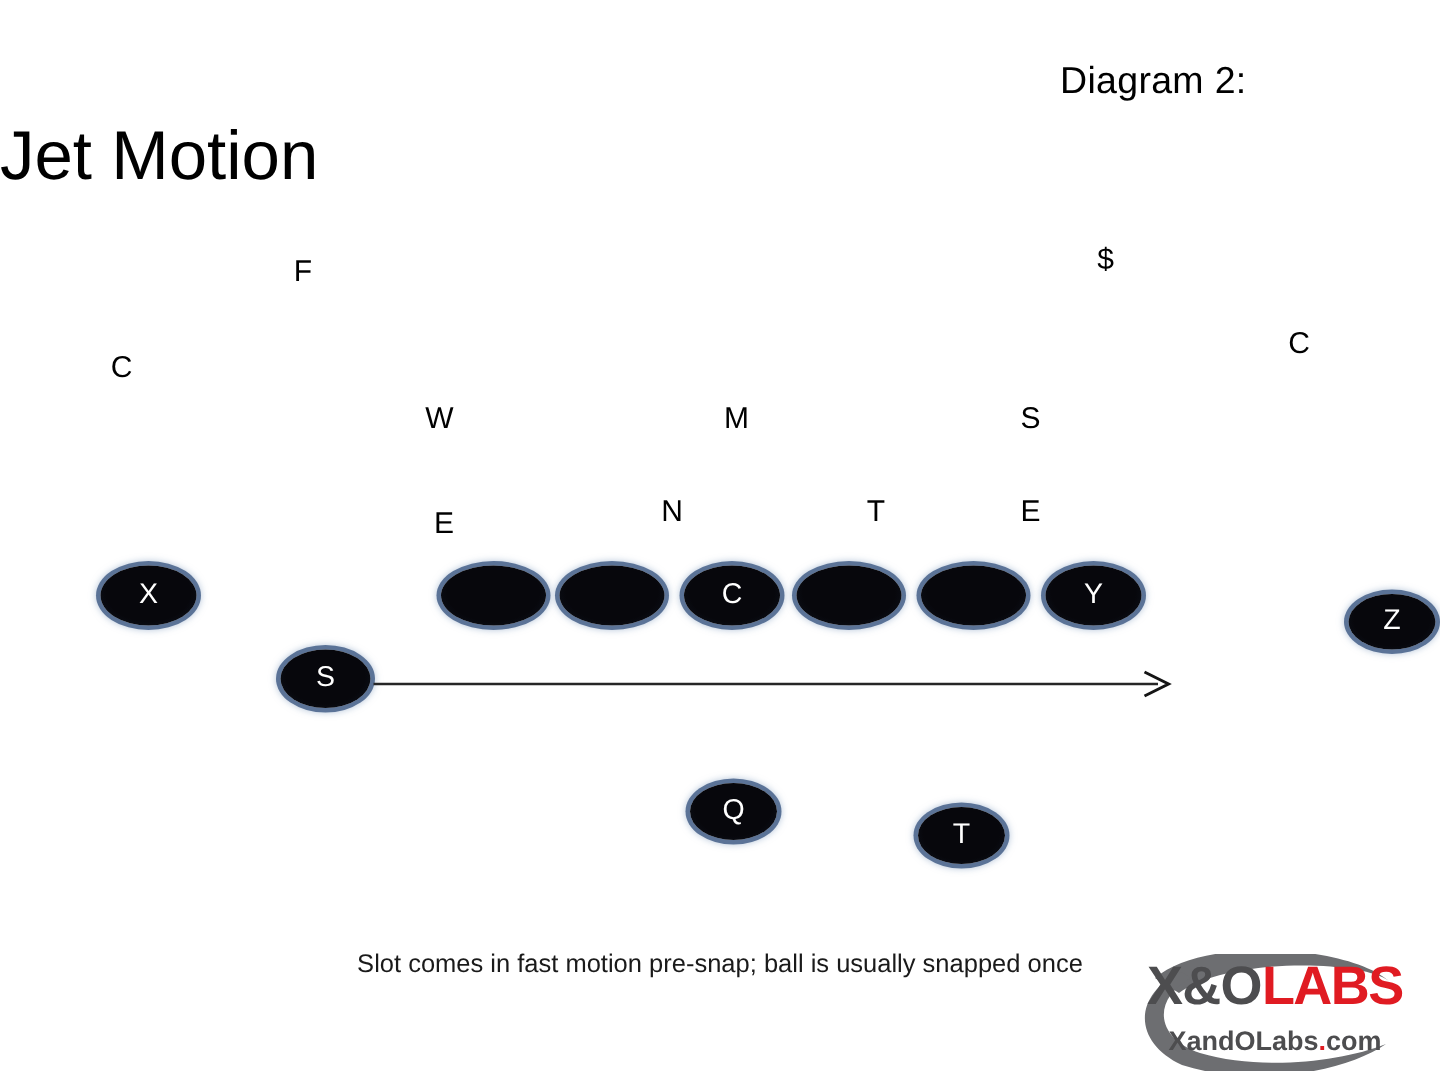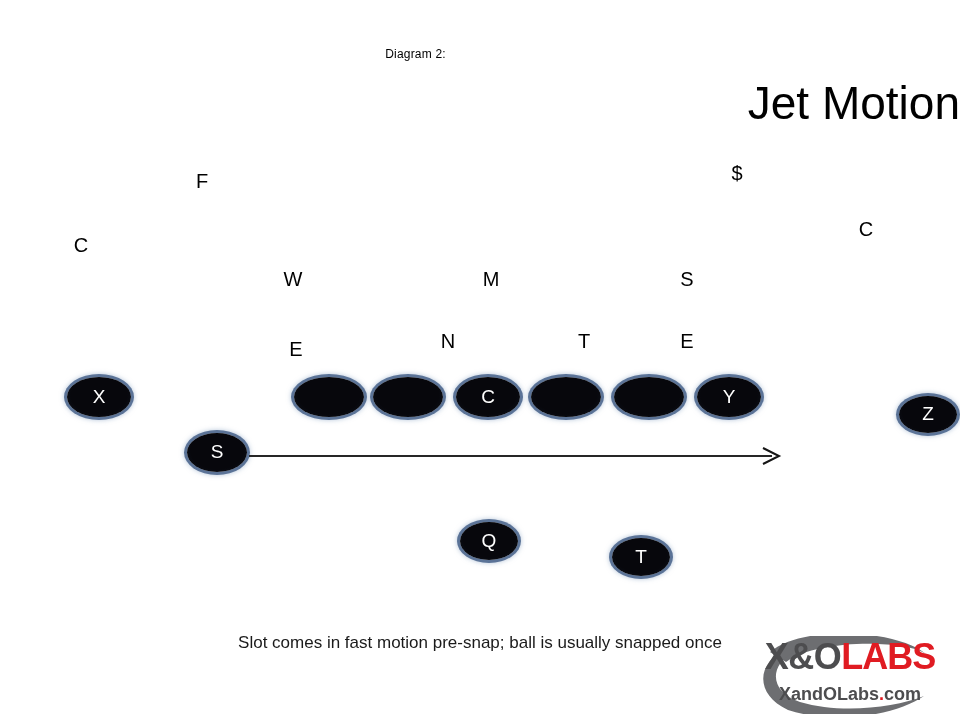--- a/index.html
+++ b/index.html
@@ -19,31 +19,31 @@
     width: 960px;
     height: 720px;
     background: #ffffff;
   }
 
   
   .title-sub {
     position: absolute;
     left: 0;
     width: 831px;
-    text-align: center;
-    font-size: 12px;
+    text-align: right;
+    font-size: 25px;
     line-height: 24px;
     letter-spacing: .2px;
     color: #000;
   }
   .title-main {
     position: absolute;
     left: 0;
     width: 960px;
-    text-align: right;
+    text-align: left;
     font-size: 46px;
     line-height: 54px;
     font-weight: 400;
     color: #000;
   }
 
   
   .pos-label {
     position: absolute;
     font-size: 20px;

